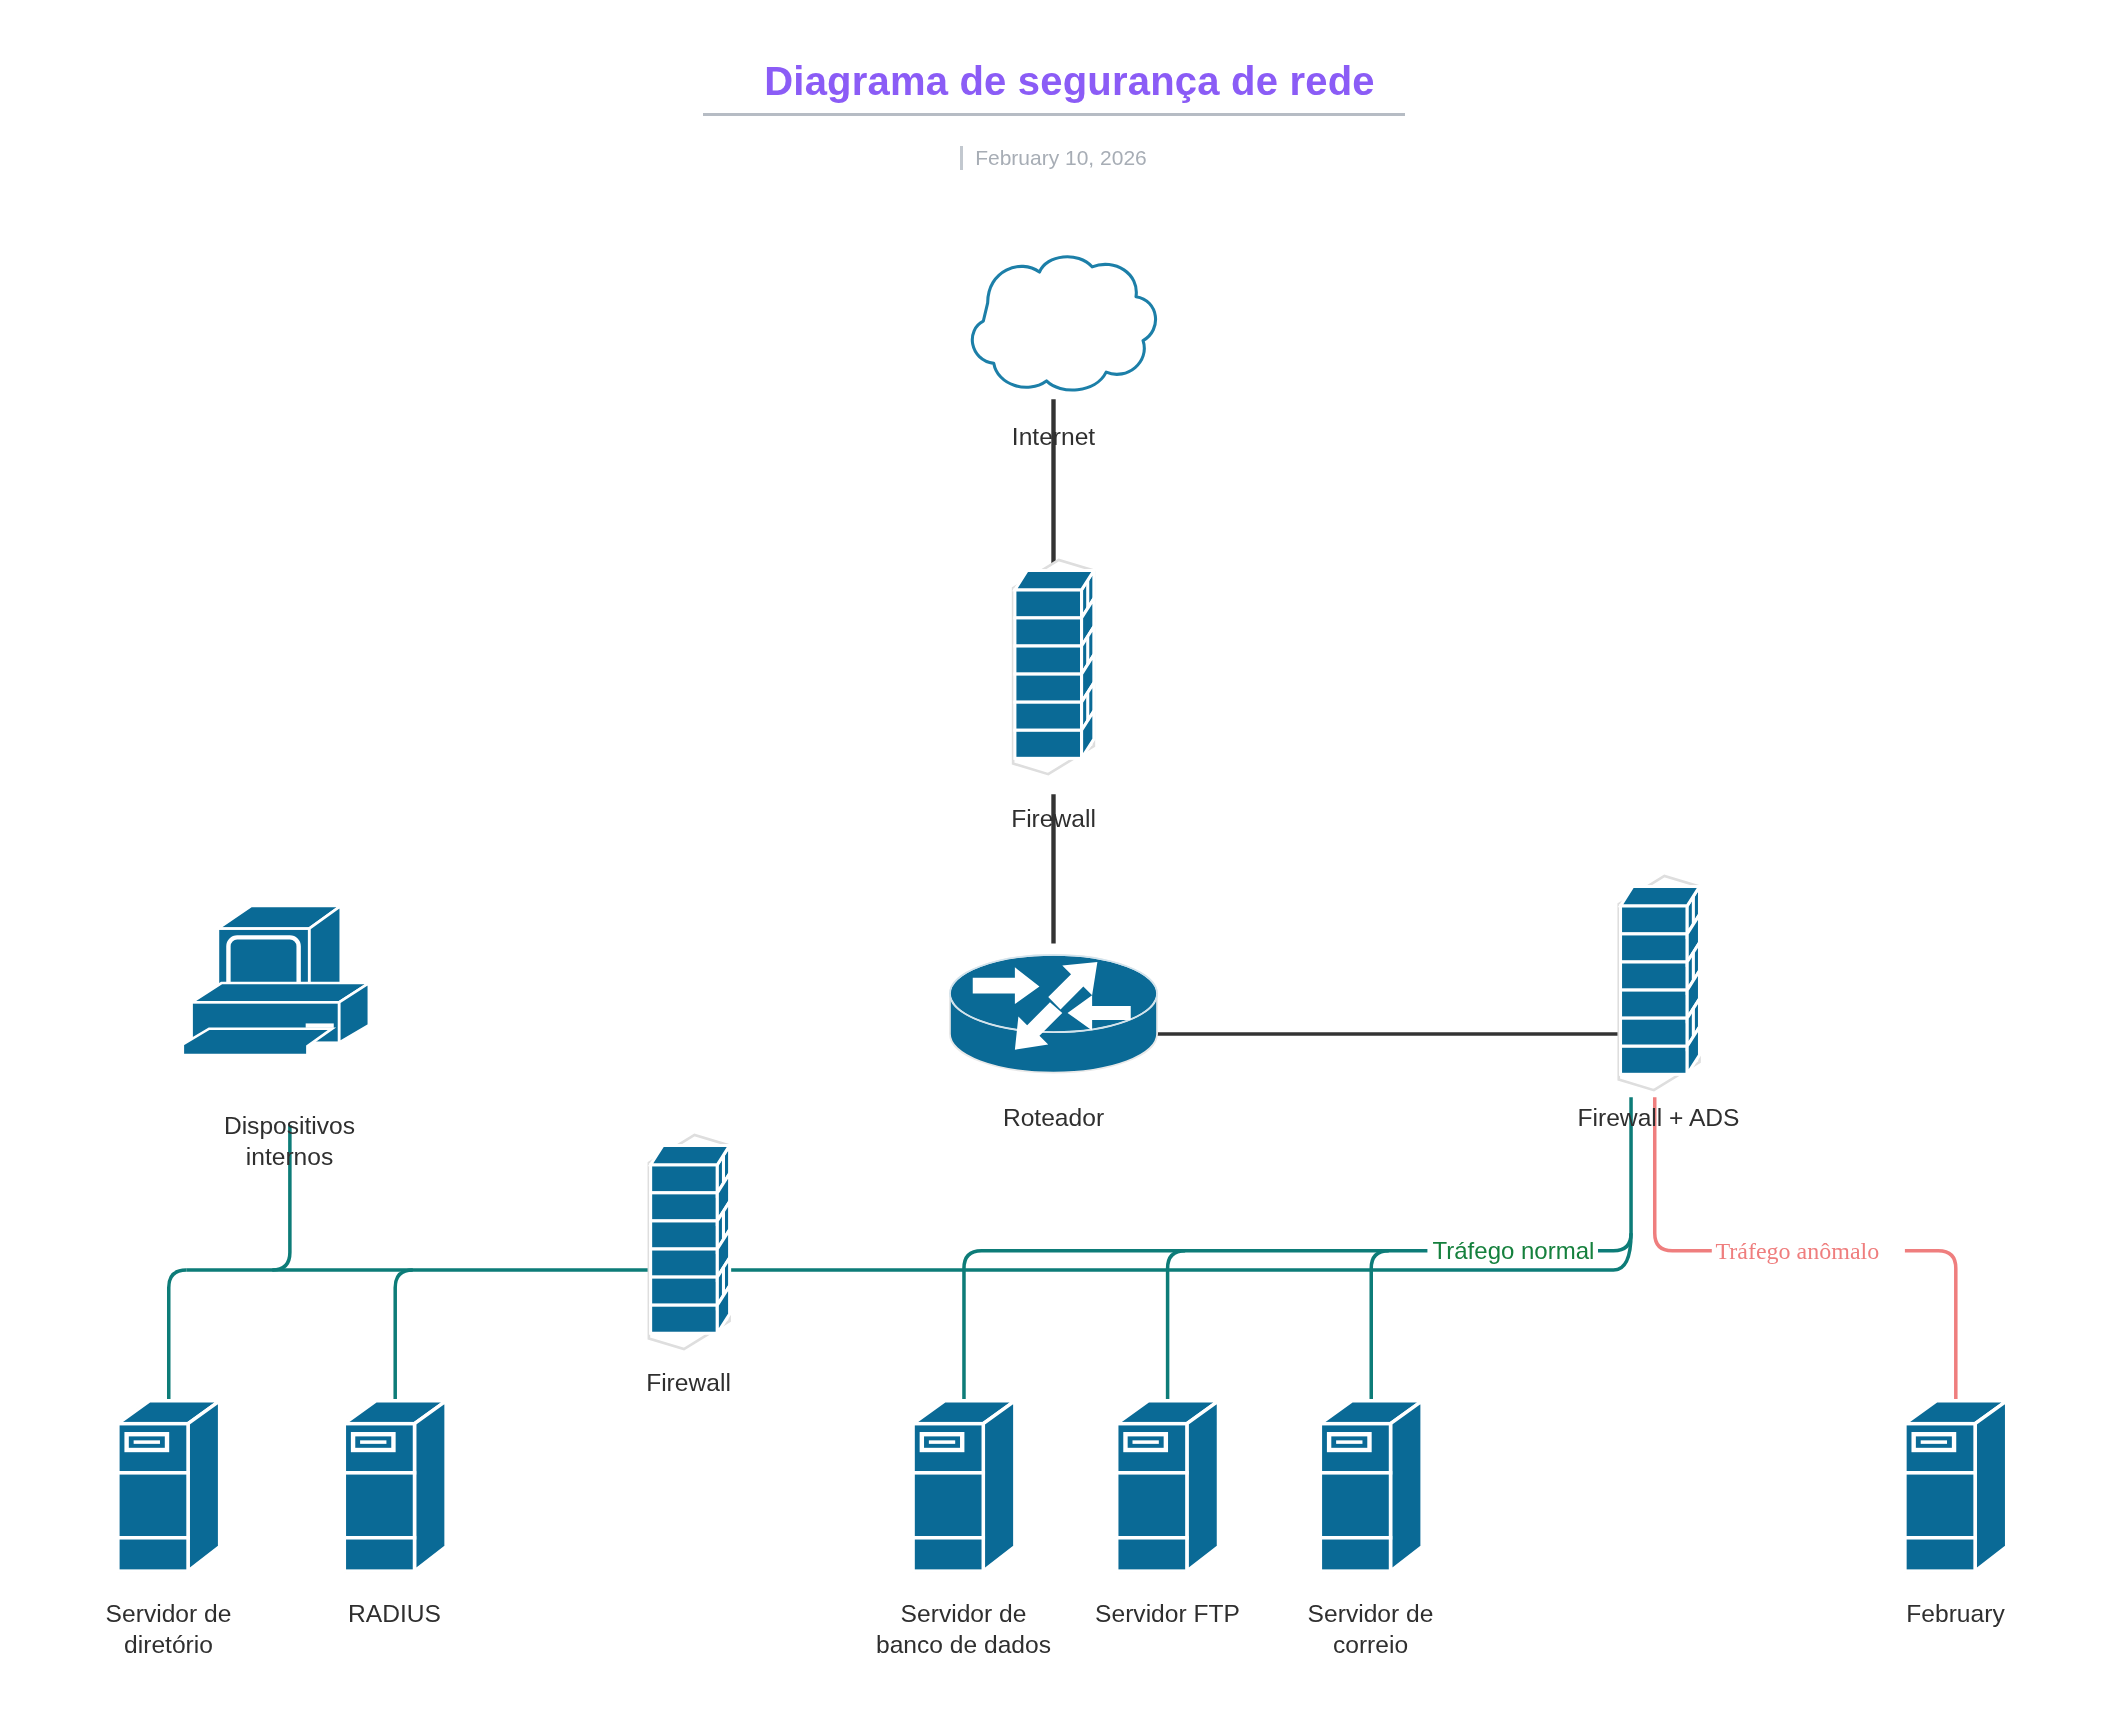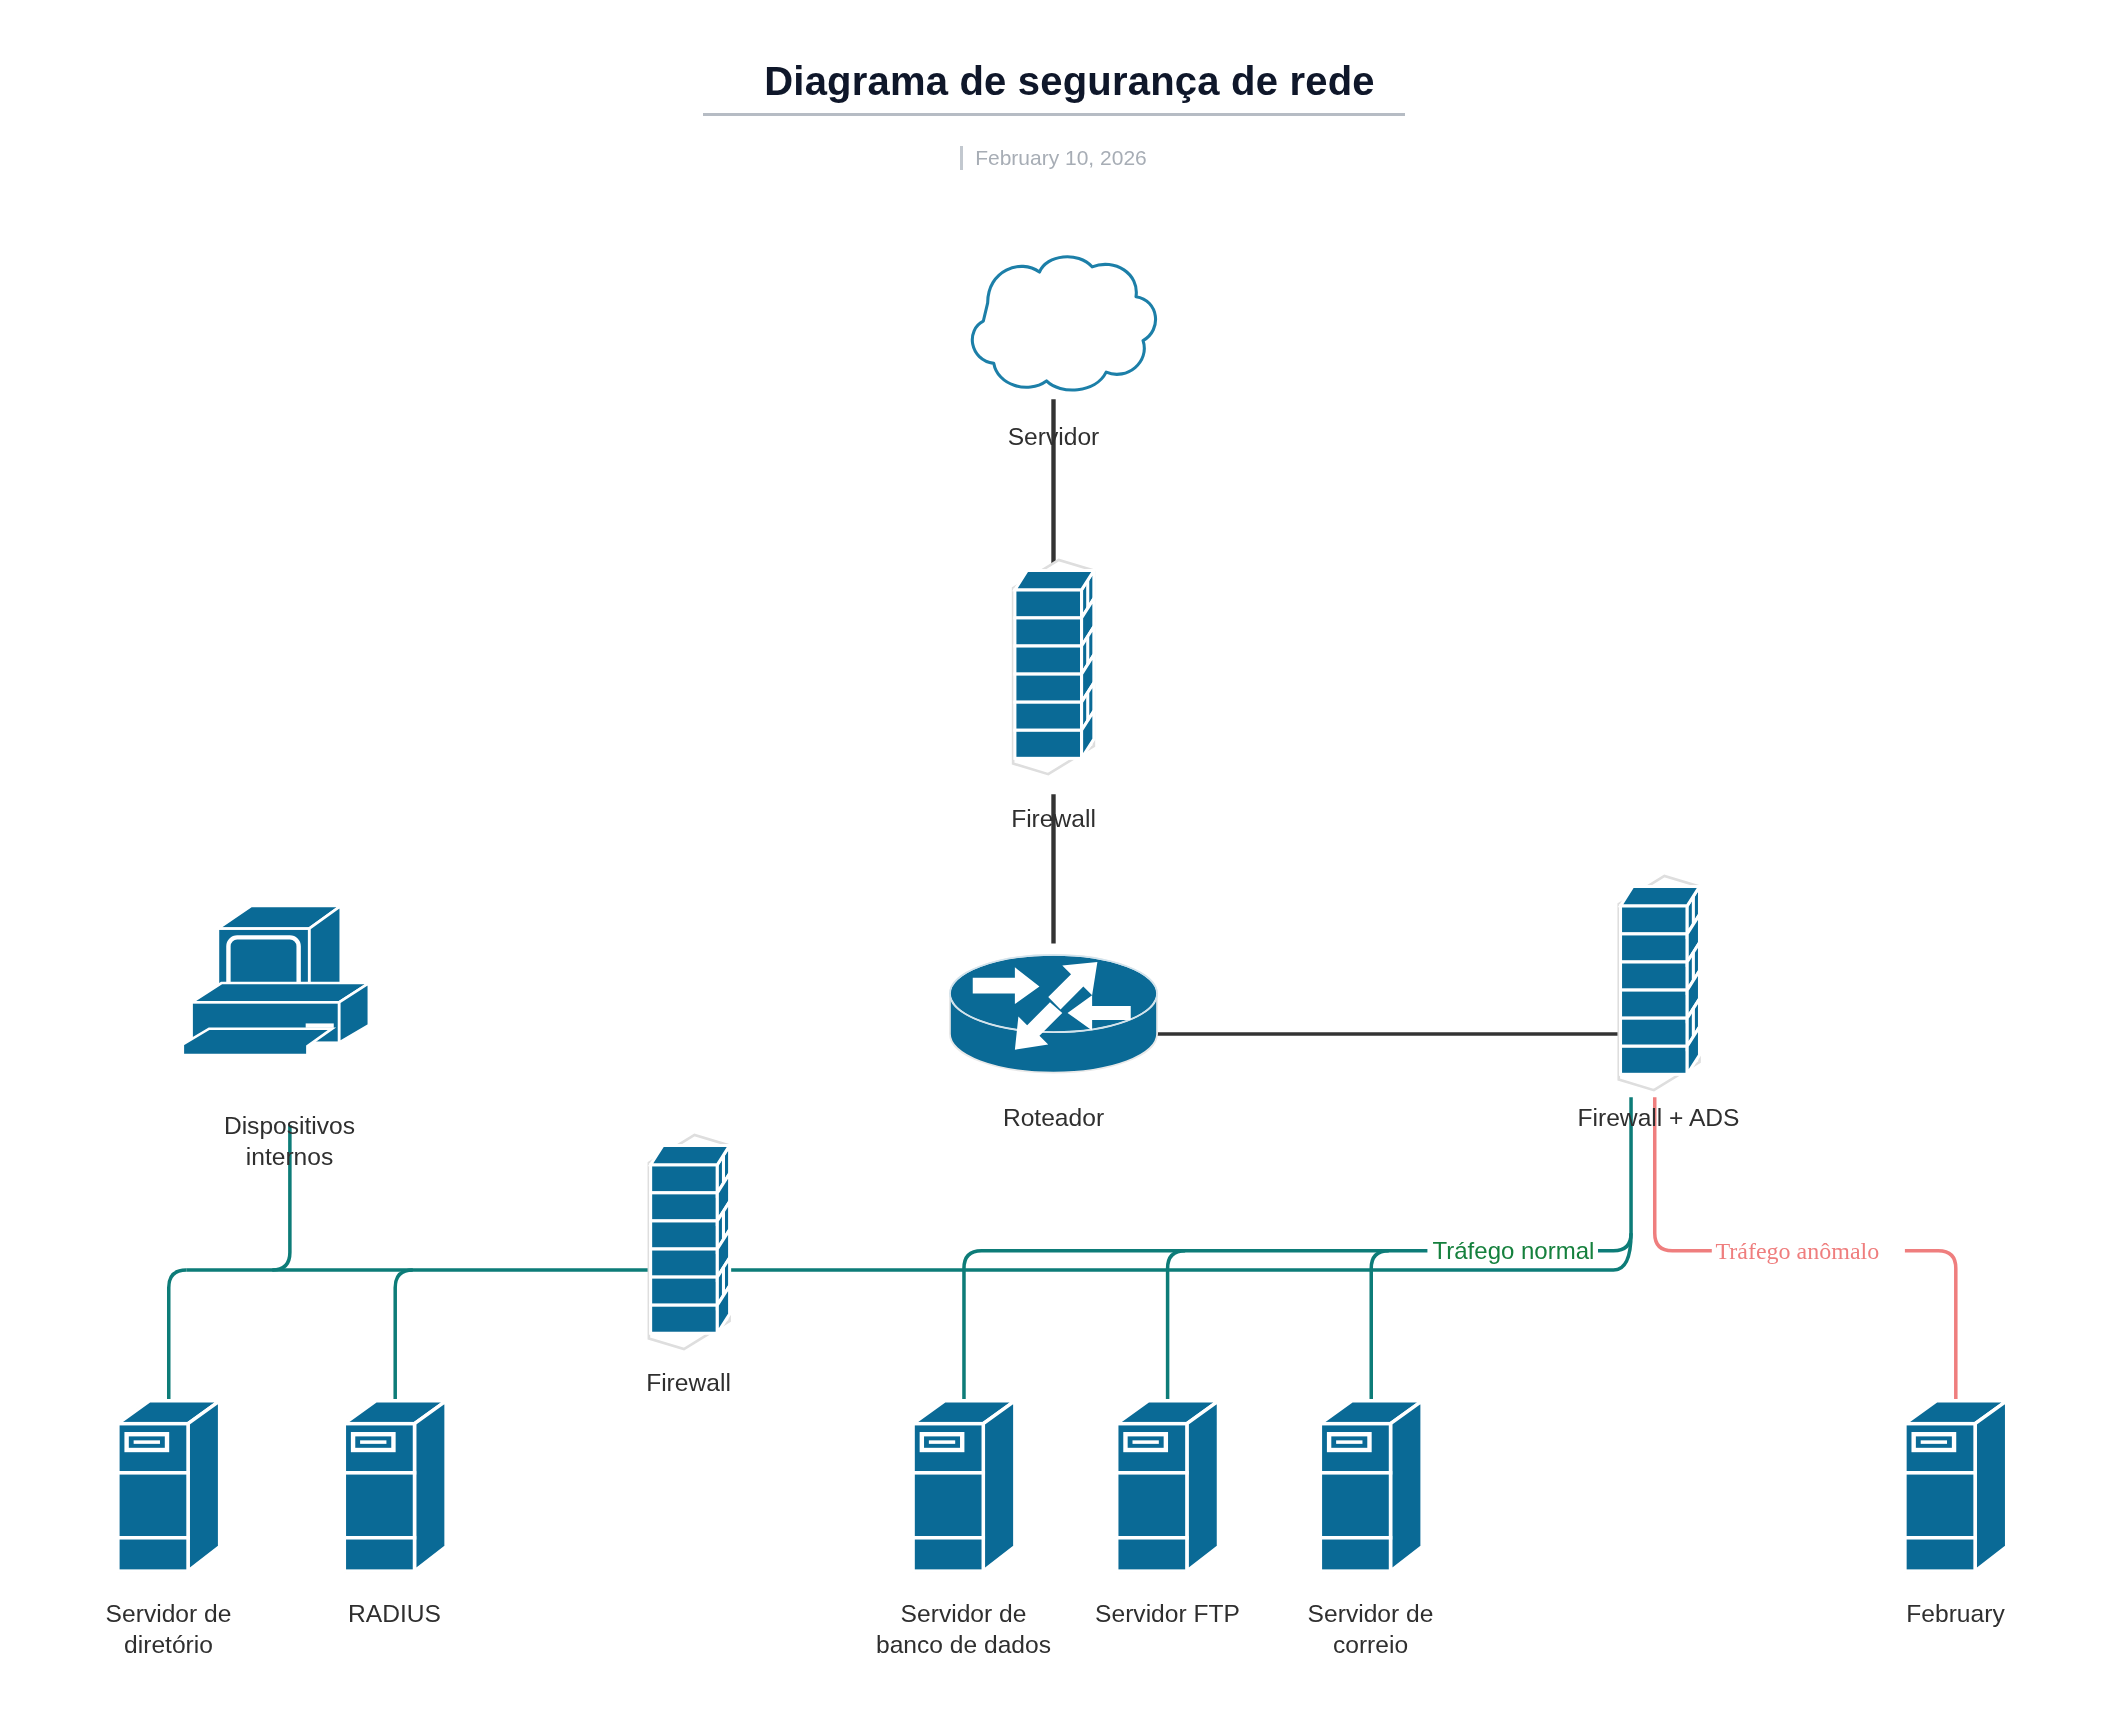--- a/index.html
+++ b/index.html
@@ -4,21 +4,21 @@
 <style>
   html,body{margin:0;padding:0;background:#ffffff;}
   body{
     width:2107px;height:1730px;position:relative;overflow:hidden;
     font-family:"Liberation Sans","DejaVu Sans",sans-serif;
     -webkit-font-smoothing:antialiased;
   }
   #stage{position:absolute;inset:0;width:2107px;height:1730px;}
   .hdr{position:absolute;left:0;top:0;width:2107px;text-align:center;}
   .hdr-title{
-    font-size:40px;font-weight:bold;color:#0f172a;letter-spacing:0.2px;
+    font-size:40px;font-weight:bold;color:#8b5cf6;letter-spacing:0.2px;
     white-space:nowrap;line-height:1;padding-left:32px;
   }
   .hdr-rule{
     width:702px;height:2.6px;background:#b6bcc4;margin:12.3px auto 0 auto;
   }
   .hdr-sub{
     margin-top:30px;font-size:21px;color:#a7adb5;white-space:nowrap;
     display:flex;align-items:center;justify-content:center;gap:12.3px;
   }
   .hdr-bar{display:inline-block;width:2.6px;height:24.6px;background:#c2c8cf;}
@@ -211,21 +211,21 @@
         <rect x="-58" y="-22" width="80" height="74" fill="#0a6a96" stroke="#ffffff" stroke-width="4"></rect>
 
         <rect x="-58" y="52" width="80" height="38" fill="#0a6a96" stroke="#ffffff" stroke-width="4"></rect>
 
         <rect x="-48" y="-66" width="46" height="18" fill="none" stroke="#ffffff" stroke-width="5"></rect>
         <rect x="-40" y="-59" width="30" height="4" fill="#ffffff"></rect>
       </g>
     </defs>
   </svg>
 
-  <div class="nodelabel" style="left:922px;top:421px;width:263px;">Servidor</div>
+  <div class="nodelabel" style="left:922px;top:421px;width:263px;">Internet</div>
 
   <div class="nodelabel" style="left:922px;top:803px;width:263px;">Firewall</div>
 
   <div class="nodelabel" style="left:922px;top:1102px;width:263px;">Roteador</div>
 
   <div class="nodelabel" style="left:158px;top:1110px;width:263px;">Dispositivos
 internos</div>
 
   <div class="nodelabel" style="left:1527px;top:1102px;width:263px;">Firewall + ADS</div>
 

